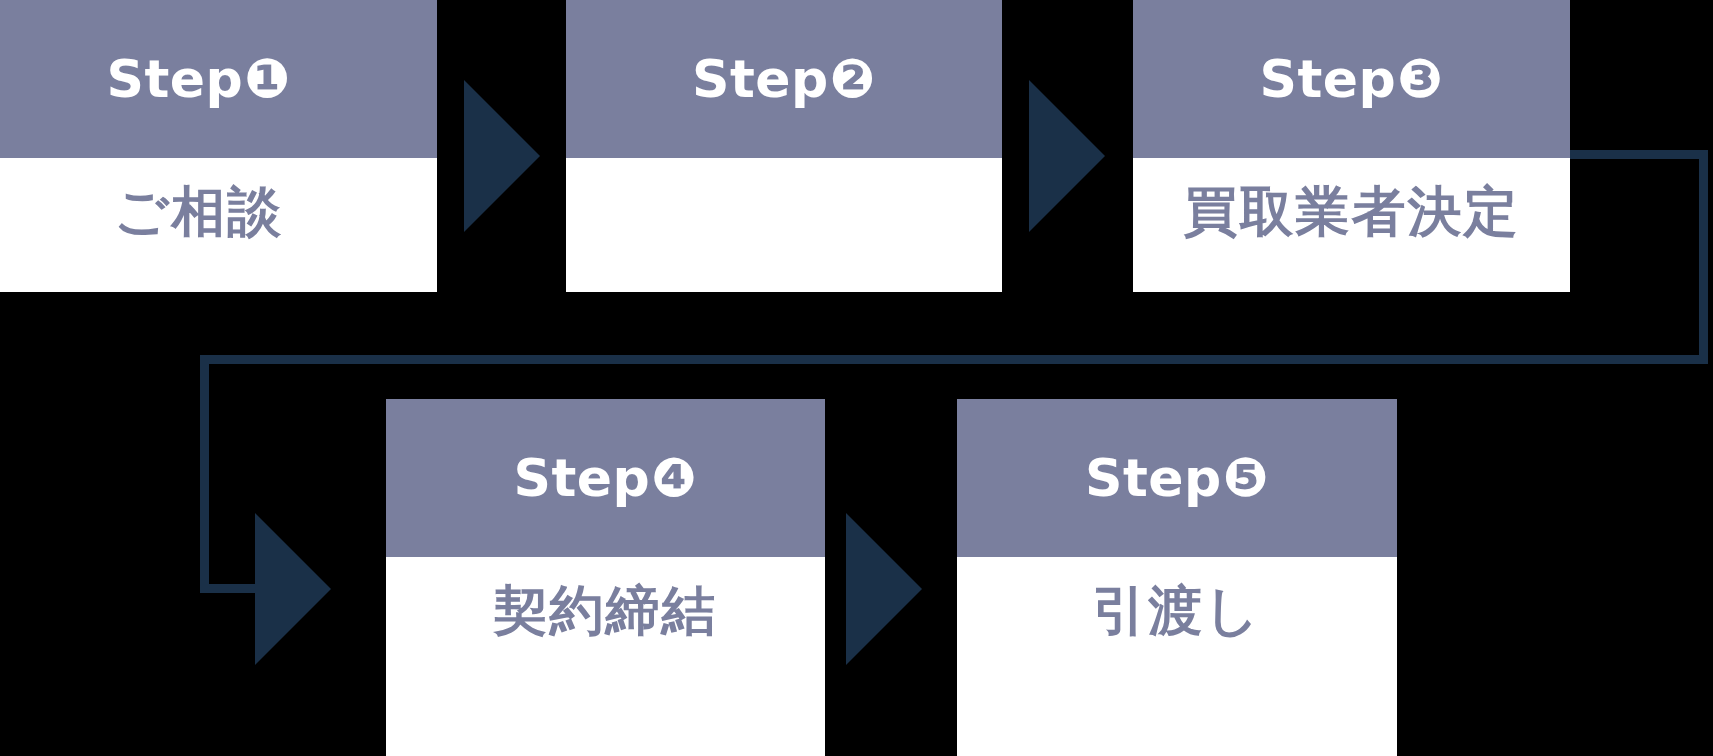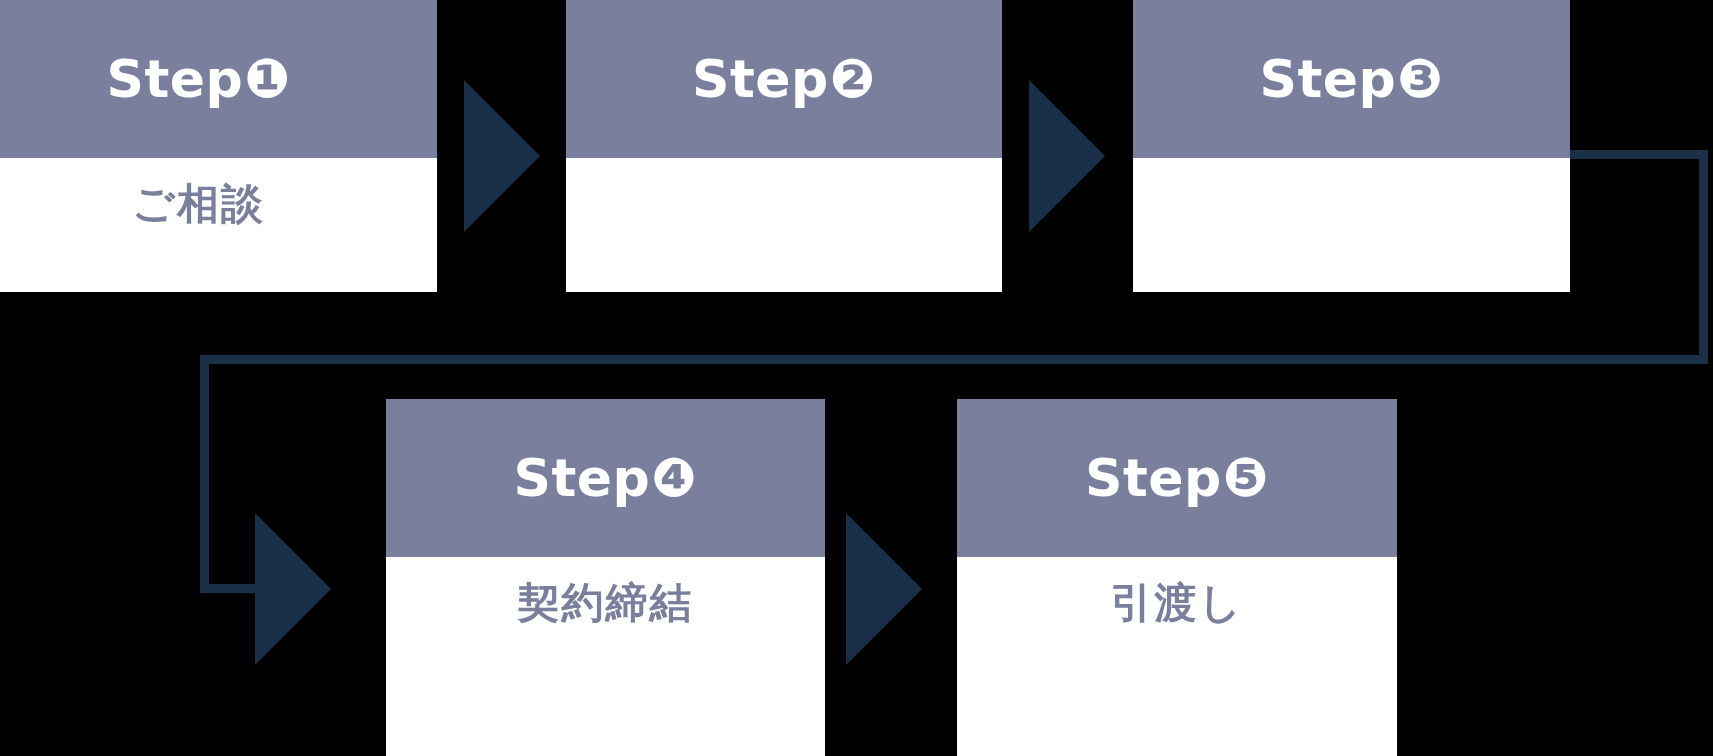--- a/index.html
+++ b/index.html
@@ -51,21 +51,21 @@
     left: 0;
     width: 100%;
     display: flex;
     align-items: flex-start;
     justify-content: center;
     color: #7a7f9e;
     font-weight: bold;
     white-space: nowrap;
   }
   .card-body .label {
-    font-size: 42px;
+    font-size: 54px;
     font-weight: bold;
     letter-spacing: 2px;
   }
 
   
   .r1 { top: 0; height: 292px; }
   .r1 .card-header { height: 158px; }
   .r1 .card-body   { top: 158px; height: 134px; padding-top: 18px; }
 
   
@@ -149,20 +149,23 @@
       <span class="step-word">Step</span>
         <span class="step-num">❷</span>
     </div>
   </div>
 
   <div class="card r1" id="card3">
     <div class="card-header">
       <span class="step-word">Step</span>
         <span class="step-num">❸</span>
     </div>
+    <div class="card-body">
+      <span class="label">買取業者決定</span>
+    </div>
   </div>
 
   <div class="card r2" id="card4">
     <div class="card-header">
       <span class="step-word">Step</span>
         <span class="step-num">❹</span>
     </div>
     <div class="card-body">
       <span class="label">契約締結</span>
     </div>

